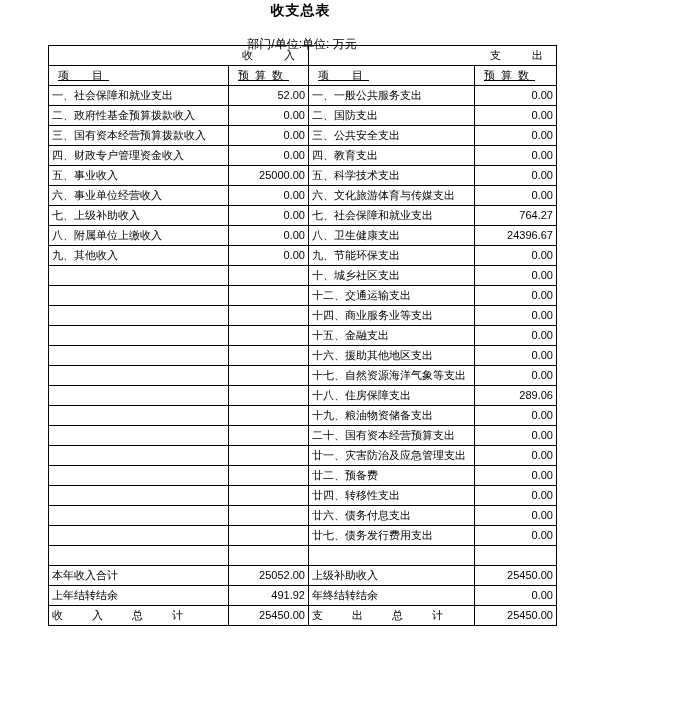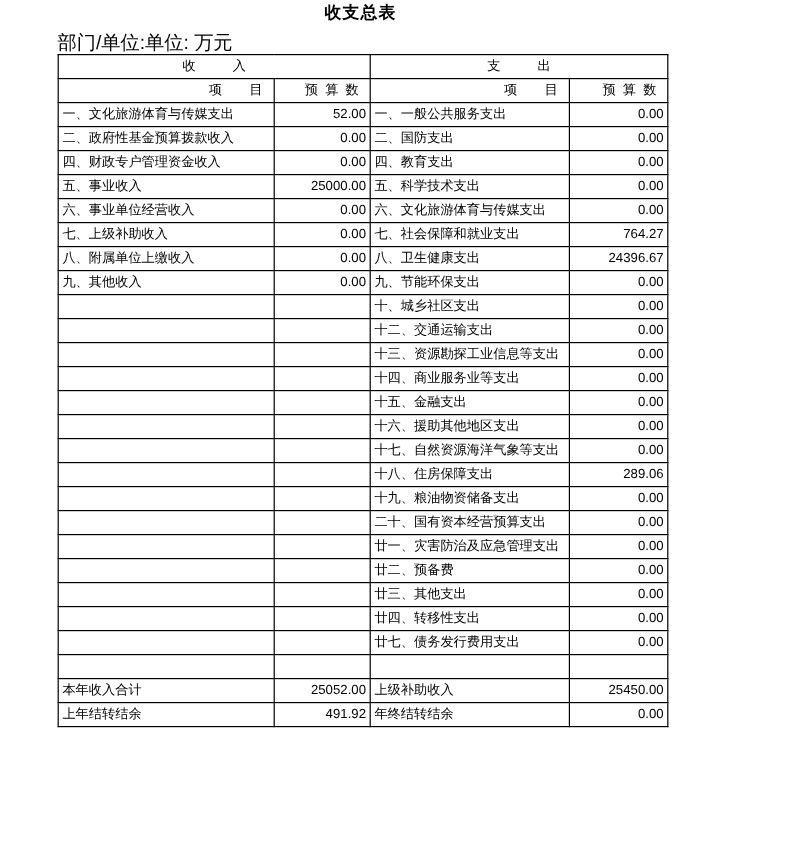--- a/index.html
+++ b/index.html
@@ -26,25 +26,25 @@
     top: 2px;
     width: 601px;
     text-align: center;
     font-size: 14px;
     font-weight: bold;
     letter-spacing: 1px;
   }
   .meta-row {
     position: absolute;
     left: 48px;
-    top: 26px;
+    top: 36px;
     width: 508px;
     display: flex;
-    justify-content: flex-start;
-    font-size: 16px;
+    justify-content: center;
+    font-size: 12px;
   }
   .meta-left, .meta-right {
     white-space: nowrap;
   }
   table.sheet {
     position: absolute;
     left: 48px;
     top: 45px;
     border-collapse: collapse;
     table-layout: fixed;
@@ -59,34 +59,35 @@
     overflow: hidden;
     white-space: nowrap;
     vertical-align: middle;
   }
   col.c-item-l { width: 180px; }
   col.c-val-l  { width: 80px; }
   col.c-item-r { width: 166px; }
   col.c-val-r  { width: 82px; }
 
   .grp-head {
-    text-align: center;
+    text-align: right;
     letter-spacing: 10px;
     text-indent: 10px;
     font-weight: normal;
     height: 21px;
     line-height: 21px;
     margin-top: 43px;
   }
   .sub-head {
-    text-align: right;
+    text-align: left;
     letter-spacing: 6px;
     text-indent: 6px;
     height: 21px;
     line-height: 21px;
+    text-decoration: underline;
   }
   .cell-item {
     text-align: left;
   }
   .cell-val {
     text-align: right;
     padding-right: 5px;
   }
   .spaced {
     letter-spacing: 9px;
@@ -118,29 +119,35 @@
       </tr>
       <tr>
         <th class="sub-head">项　目</th>
         <th class="sub-head">预算数</th>
         <th class="sub-head">项　目</th>
         <th class="sub-head">预算数</th>
       </tr>
     </thead>
     <tbody id="body-rows">
         <tr>
-          <td class="cell-item">一、文化旅游体育与传媒支出</td>
+          <td class="cell-item">一、社会保障和就业支出</td>
           <td class="cell-val">52.00</td>
           <td class="cell-item">一、一般公共服务支出</td>
           <td class="cell-val">0.00</td>
         </tr>
         <tr>
           <td class="cell-item">二、政府性基金预算拨款收入</td>
           <td class="cell-val">0.00</td>
           <td class="cell-item">二、国防支出</td>
+          <td class="cell-val">0.00</td>
+        </tr>
+        <tr>
+          <td class="cell-item">三、国有资本经营预算拨款收入</td>
+          <td class="cell-val">0.00</td>
+          <td class="cell-item">三、公共安全支出</td>
           <td class="cell-val">0.00</td>
         </tr>
         <tr>
           <td class="cell-item">四、财政专户管理资金收入</td>
           <td class="cell-val">0.00</td>
           <td class="cell-item">四、教育支出</td>
           <td class="cell-val">0.00</td>
         </tr>
         <tr>
           <td class="cell-item">五、事业收入</td>
@@ -180,26 +187,20 @@
         </tr>
         <tr>
           <td class="cell-item"></td>
           <td class="cell-val"></td>
           <td class="cell-item">十二、交通运输支出</td>
           <td class="cell-val">0.00</td>
         </tr>
         <tr>
           <td class="cell-item"></td>
           <td class="cell-val"></td>
-          <td class="cell-item">十三、资源勘探工业信息等支出</td>
-          <td class="cell-val">0.00</td>
-        </tr>
-        <tr>
-          <td class="cell-item"></td>
-          <td class="cell-val"></td>
           <td class="cell-item">十四、商业服务业等支出</td>
           <td class="cell-val">0.00</td>
         </tr>
         <tr>
           <td class="cell-item"></td>
           <td class="cell-val"></td>
           <td class="cell-item">十五、金融支出</td>
           <td class="cell-val">0.00</td>
         </tr>
         <tr>
@@ -240,27 +241,27 @@
         </tr>
         <tr>
           <td class="cell-item"></td>
           <td class="cell-val"></td>
           <td class="cell-item">廿二、预备费</td>
           <td class="cell-val">0.00</td>
         </tr>
         <tr>
           <td class="cell-item"></td>
           <td class="cell-val"></td>
-          <td class="cell-item">廿三、其他支出</td>
-          <td class="cell-val">0.00</td>
-        </tr>
-        <tr>
-          <td class="cell-item"></td>
-          <td class="cell-val"></td>
           <td class="cell-item">廿四、转移性支出</td>
+          <td class="cell-val">0.00</td>
+        </tr>
+        <tr>
+          <td class="cell-item"></td>
+          <td class="cell-val"></td>
+          <td class="cell-item">廿六、债务付息支出</td>
           <td class="cell-val">0.00</td>
         </tr>
         <tr>
           <td class="cell-item"></td>
           <td class="cell-val"></td>
           <td class="cell-item">廿七、债务发行费用支出</td>
           <td class="cell-val">0.00</td>
         </tr>
         <tr>
           <td class="cell-item"></td>
@@ -275,16 +276,22 @@
         <td class="cell-val">25052.00</td>
         <td class="cell-item">上级补助收入</td>
         <td class="cell-val">25450.00</td>
       </tr>
       <tr>
         <td class="cell-item">上年结转结余</td>
         <td class="cell-val">491.92</td>
         <td class="cell-item">年终结转结余</td>
         <td class="cell-val">0.00</td>
       </tr>
+      <tr>
+        <td class="cell-item spaced">收　入　总　计</td>
+        <td class="cell-val">25450.00</td>
+        <td class="cell-item spaced">支　出　总　计</td>
+        <td class="cell-val">25450.00</td>
+      </tr>
     </tfoot>
   </table>
 
 </div>
 
 </body></html>

